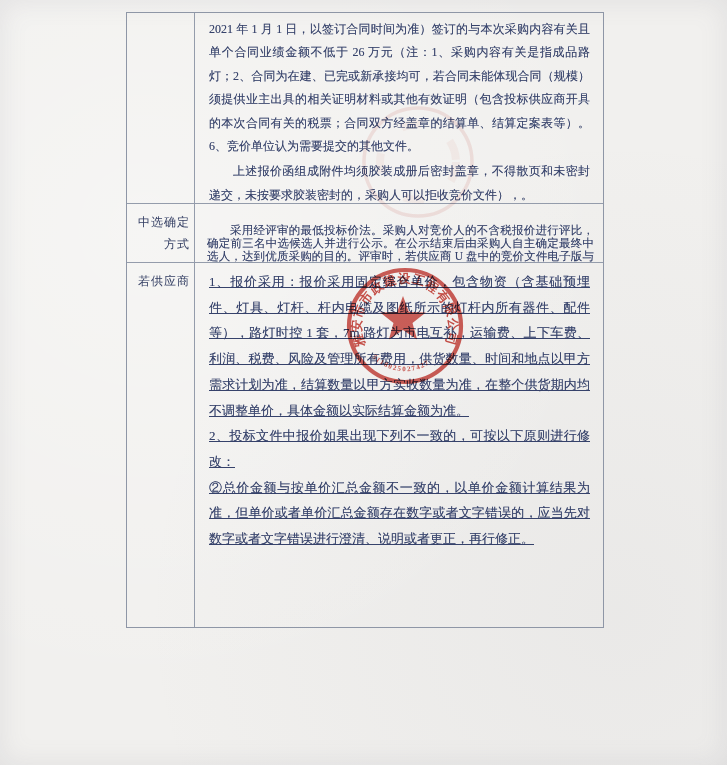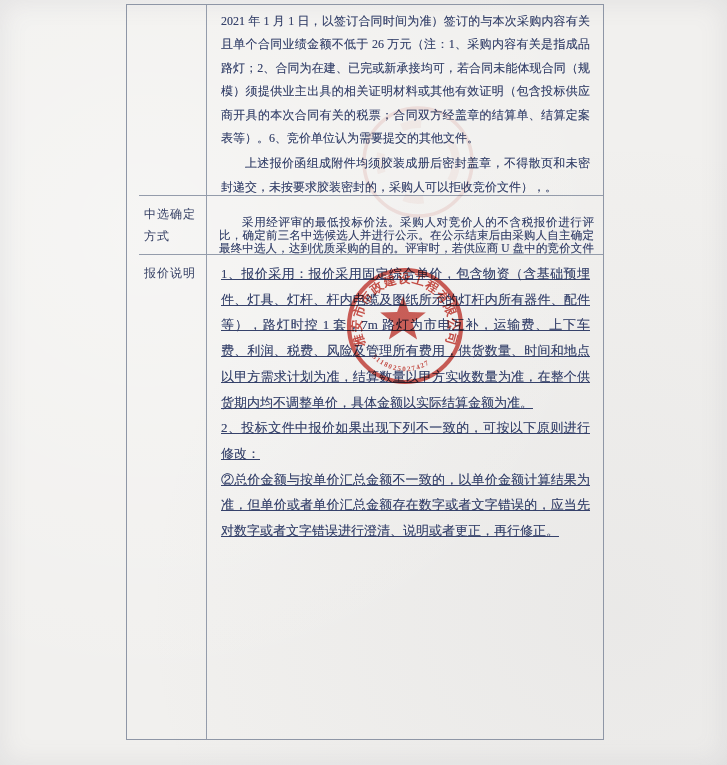--- a/index.html
+++ b/index.html
@@ -9,29 +9,28 @@
     width:727px; height:765px;
     background:#f1f0ee;
     background-image: radial-gradient(circle at 20% 30%, rgba(255,255,255,.35), rgba(0,0,0,0) 60%),
                       radial-gradient(circle at 85% 80%, rgba(120,120,130,.06), rgba(0,0,0,0) 55%);
     box-shadow: inset 0 0 28px rgba(110,110,120,.12);
     overflow:hidden;
     font-family:"Liberation Serif","DejaVu Serif",serif;
     color:#36426b;
   }
   .doc-table {
-    position:absolute; left:126px; top:4px;
-    width:478px; height:736px;
+    position:absolute; left:126px; top:12px;
+    width:478px; height:616px;
     border:1px solid #8e96a6;
     display:grid;
     grid-template-columns:68px 1fr;
     grid-template-rows:191px 59px 1fr;
-    padding-left:12px;
   }
-  .cell { overflow:hidden; }
+  .cell { overflow:hidden;text-align:right; }
   .label-cell {
     border-right:1px solid #949cab;
     border-bottom:1px solid #949cab;
     font-size:12px; line-height:22px;
     letter-spacing:1px;
     padding:7px 4px 0 5px;
     color:#333e63;
   }
   .label-cell.last { border-bottom:none; }
   .content-cell {
@@ -68,21 +67,21 @@
     <div class="cell content-cell row1-content">
       <p>2021 年 1 月 1 日，以签订合同时间为准）签订的与本次采购内容有关且单个合同业绩金额不低于 26 万元（注：1、采购内容有关是指成品路灯；2、合同为在建、已完或新承接均可，若合同未能体现合同（规模）须提供业主出具的相关证明材料或其他有效证明（包含投标供应商开具的本次合同有关的税票；合同双方经盖章的结算单、结算定案表等）。6、竞价单位认为需要提交的其他文件。</p>
       <p class="indent">上述报价函组成附件均须胶装成册后密封盖章，不得散页和未密封递交，未按要求胶装密封的，采购人可以拒收竞价文件），。</p>
     </div>
 
     <div class="cell label-cell">中选确定方式</div>
     <div class="cell content-cell row2-content">
       <p class="indent">采用经评审的最低投标价法。采购人对竞价人的不含税报价进行评比，确定前三名中选候选人并进行公示。在公示结束后由采购人自主确定最终中选人，达到优质采购的目的。评审时，若供应商 U 盘中的竞价文件电子版与纸质竞价文件不一致时，按照供应商提交的纸质竞价文件进行评比。</p>
     </div>
 
-    <div class="cell label-cell last">报价说明</div>
+    <div class="cell label-cell last">若供应商</div>
     <div class="cell content-cell row3-content last">
       <p>1、报价采用：报价采用固定综合单价，包含物资（含基础预埋件、灯具、灯杆、杆内电缆及图纸所示的灯杆内所有器件、配件等），路灯时控 1 套，7m 路灯为市电互补，运输费、上下车费、利润、税费、风险及管理所有费用，供货数量、时间和地点以甲方需求计划为准，结算数量以甲方实收数量为准，在整个供货期内均不调整单价，具体金额以实际结算金额为准。</p>
       <p>2、投标文件中报价如果出现下列不一致的，可按以下原则进行修改：</p>
       <p>②总价金额与按单价汇总金额不一致的，以单价金额计算结果为准，但单价或者单价汇总金额存在数字或者文字错误的，应当先对数字或者文字错误进行澄清、说明或者更正，再行修正。</p>
 
     </div>
 
   </div>
 
   <svg class="ghost-stamp" width="120" height="124" viewBox="0 0 120 124">

